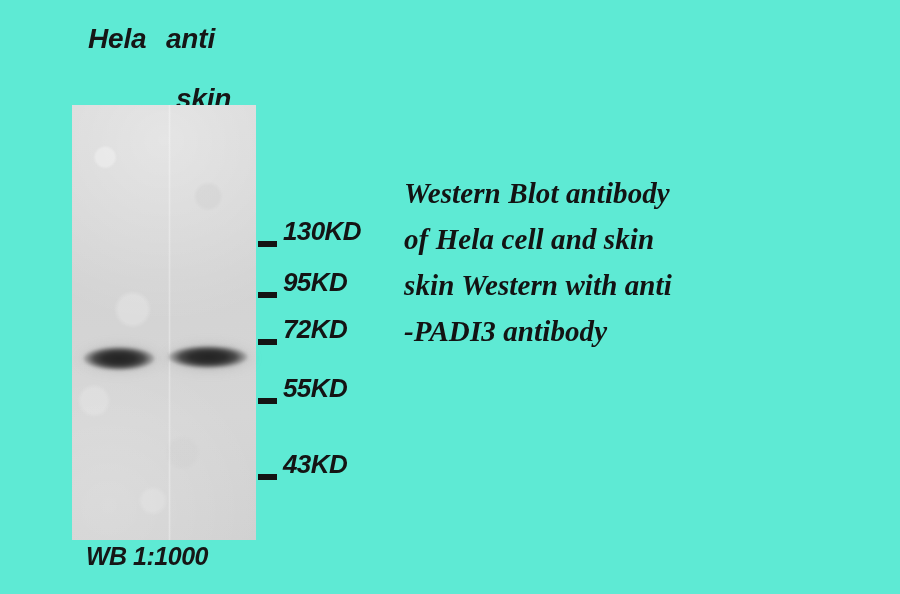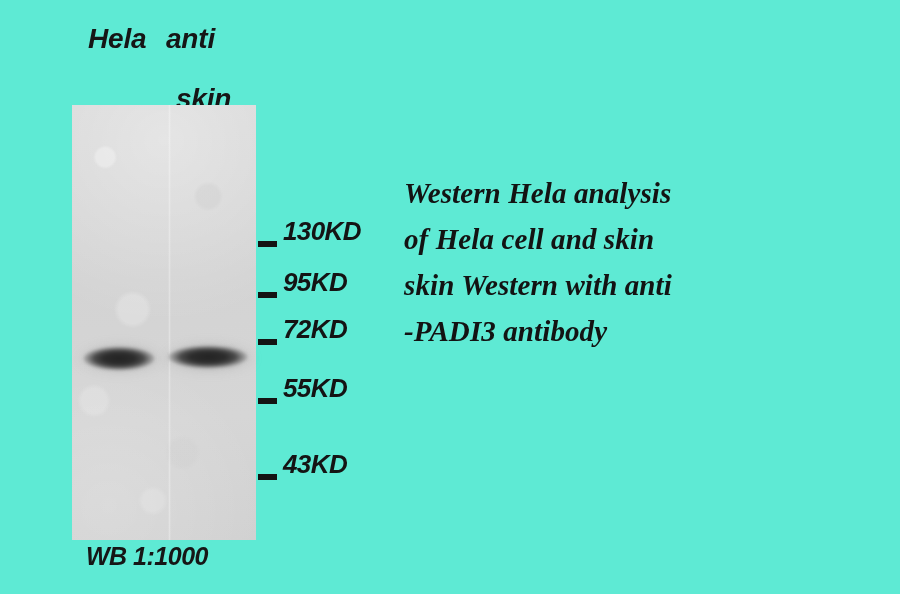--- a/index.html
+++ b/index.html
@@ -193,19 +193,19 @@
     <div class="mw-row" style="top: 465px;">
       <span class="mw-tick"></span>
       <span class="mw-text">43KD</span>
     </div>
 
   </div>
 
   <div id="wb-dilution">WB 1:1000</div>
 
   <div id="caption">
-    <span class="caption-line">Western Hela analysis</span>
+    <span class="caption-line">Western Blot antibody</span>
     <span class="caption-line">of Hela cell and skin</span>
     <span class="caption-line">skin Western with anti</span>
     <span class="caption-line">-PADI3 antibody</span>
   </div>
 
 </div>
 
 </body></html>

